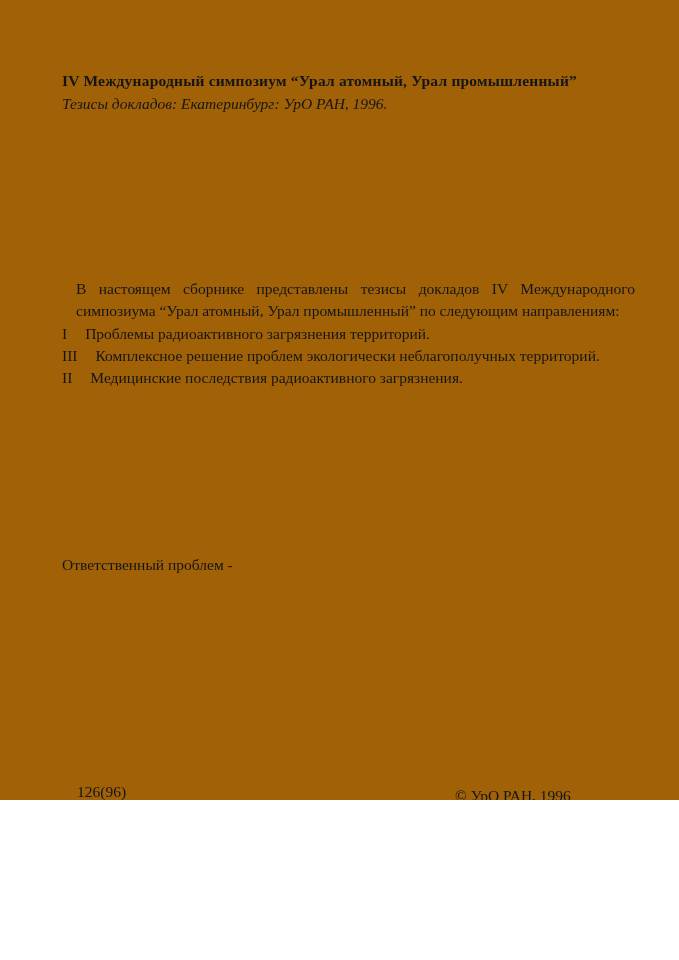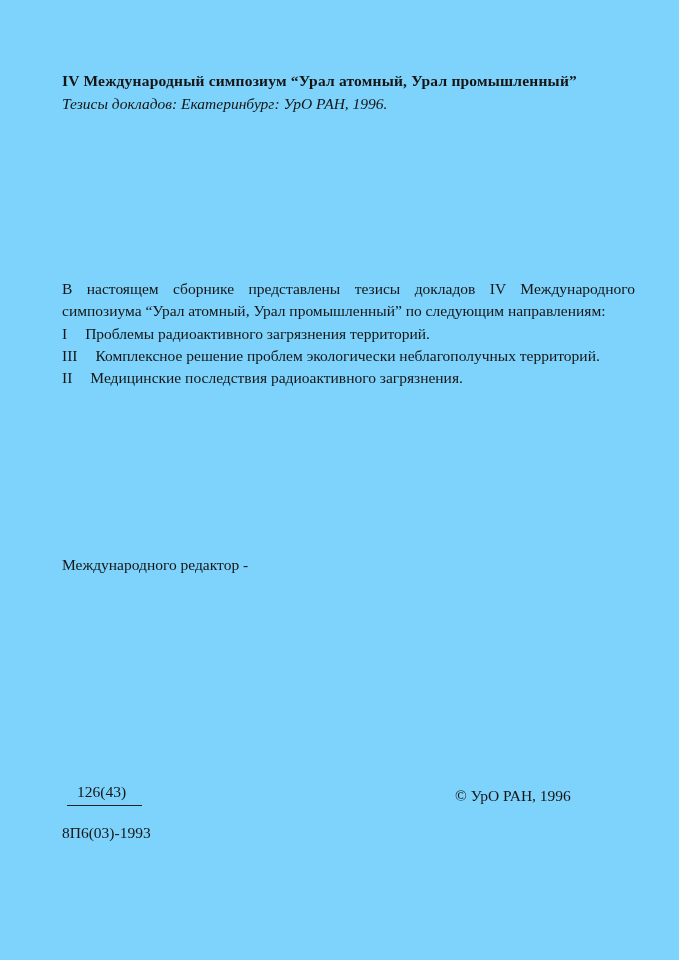--- a/index.html
+++ b/index.html
@@ -9,22 +9,22 @@
   }
   body {
     width: 679px;
     height: 960px;
     font-family: "Liberation Serif", "DejaVu Serif", serif;
     color: #151515;
   }
   .page {
     position: relative;
     width: 679px;
-    height: 960px;
-    background: #7dd3fc;
+    height: 800px;
+    background: #a16207;
     overflow: hidden;
     font-size: 15.5px;
   }
 
   
   .header {
     position: absolute;
     left: 62px;
     top: 70px;
     right: 44px;
@@ -41,21 +41,21 @@
 
   
   .abstract {
     position: absolute;
     left: 62px;
     top: 278px;
     width: 573px;
     line-height: 22px;
   }
   .abstract .intro {
-    margin: 0 0 1px 0;
+    margin: 0 0 1px 14px;
     text-align: justify;
   }
   .list-item {
     display: flex;
     align-items: baseline;
   }
   .list-item .numeral {
     margin-right: 18px;
     white-space: nowrap;
   }
@@ -121,25 +121,25 @@
       <span class="item-text">Комплексное решение проблем экологически неблагополучных территорий.</span>
     </div>
 
     <div class="list-item">
       <span class="numeral">II</span>
       <span class="item-text">Медицинские последствия радиоактивного загрязнения.</span>
     </div>
   </div>
 
   <div class="editor">
-    <div>Международного редактор -</div>
+    <div>Ответственный проблем -</div>
   </div>
 
   <div class="footer-codes">
     <div>
-      <span class="index-code">126(43)</span>
+      <span class="index-code">126(96)</span>
     </div>
     <div class="bbk-code">8П6(03)-1993</div>
   </div>
 
   <div class="copyright">© УрО РАН, 1996</div>
 
 </div>
 
 </body></html>

